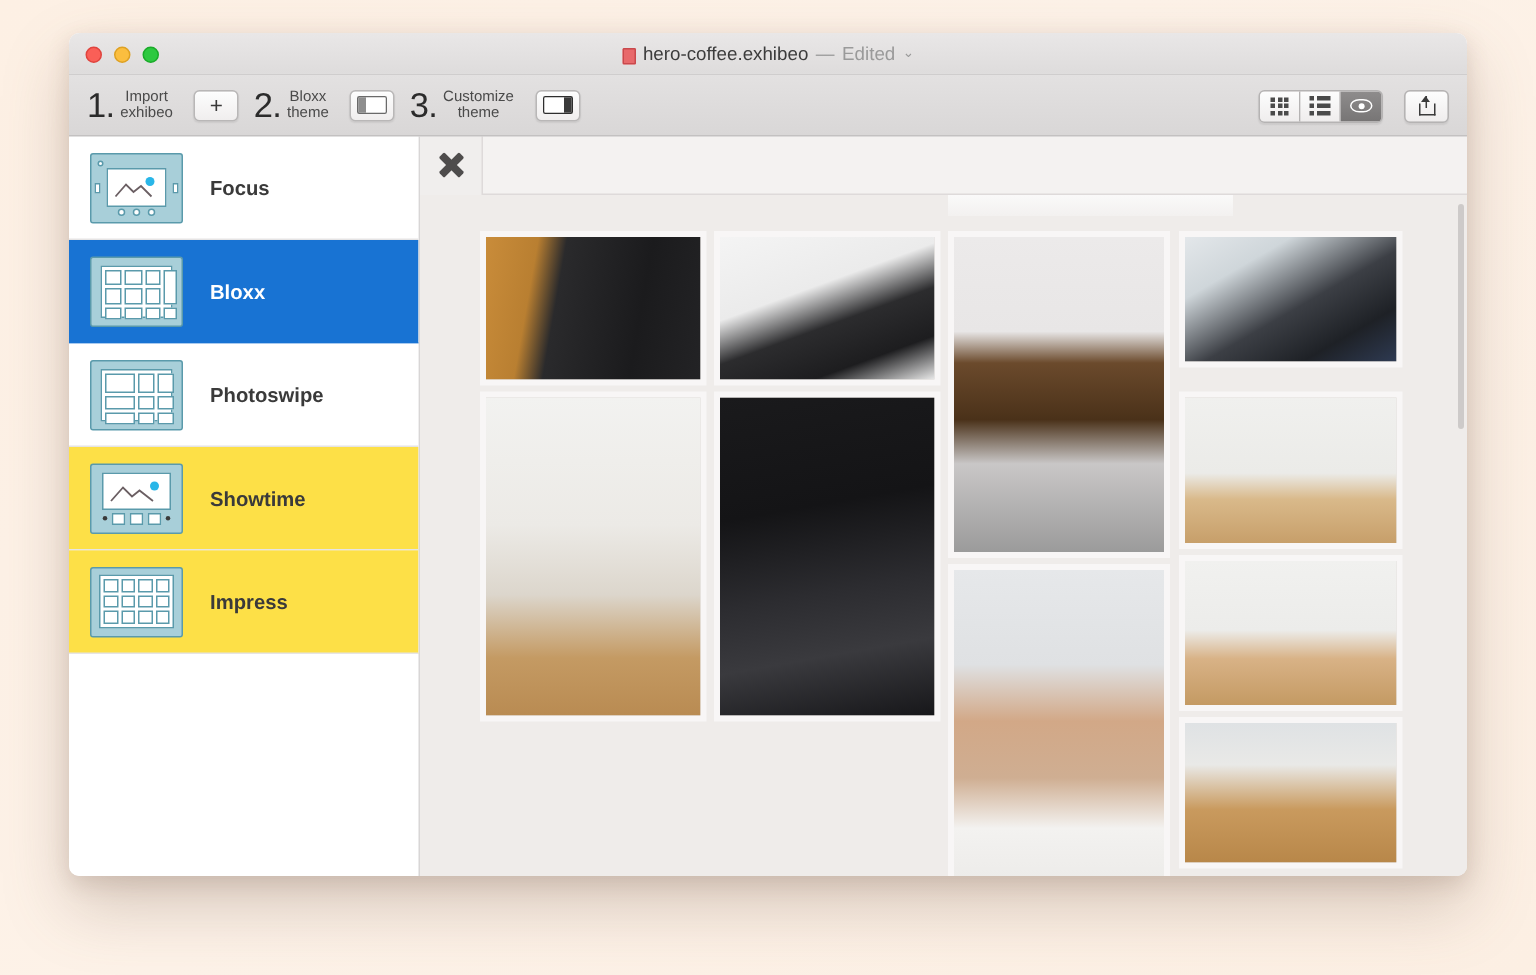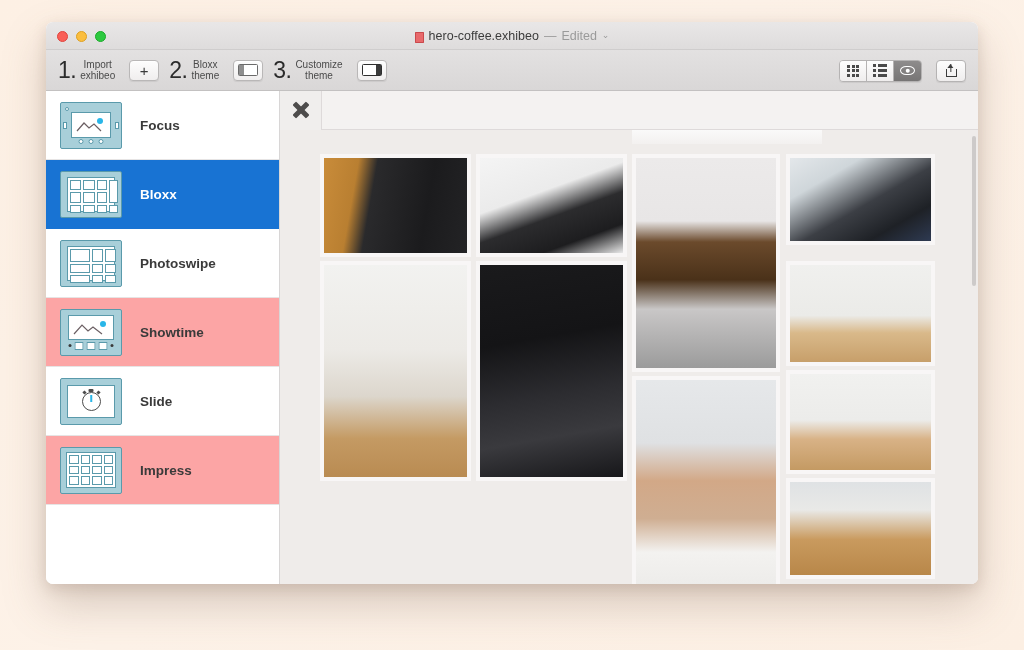--- a/index.html
+++ b/index.html
@@ -158,21 +158,21 @@
     border-right: 1px solid #d8d6d6;
     overflow: hidden;
   }
   .theme-row {
     height: 69px;
     display: flex; align-items: center;
     padding-left: 14px; gap: 18px;
     border-bottom: 1px solid #e6e4e4;
     background: #ffffff;
   }
-  .theme-row.alt { background: #fca5a5; }
+  .theme-row.alt { background: #fde047; }
   .theme-row.selected { background: #1873d3; border-bottom-color: #1873d3; }
   .theme-row.selected .theme-label { color: #ffffff; }
   .theme-label { font-size: 13.5px; color: #3a3a3a; font-weight: bold; }
 
   .thumb {
     width: 62px; height: 47px; flex: 0 0 62px;
     background: #a8cfd9; border: 1.5px solid #5a9aab;
     border-radius: 2px; position: relative;
     display: flex; align-items: center; justify-content: center;
   }
@@ -468,34 +468,20 @@
                 <u></u>
                 <i></i>
                 <i></i>
                 <i></i>
                 <u></u>
               </span>
           </span>
           <span class="theme-label">Showtime</span>
         </div>
 
-        <div class="theme-row">
-          <span class="thumb t-slide">
-            <span class="screen">
-              <span class="watch">
-                <span class="ear l"></span>
-                  <span class="ear r"></span>
-                <span class="crown"></span>
-                <span class="face"></span>
-                  <span class="hand"></span>
-              </span>
-            </span>
-          </span>
-          <span class="theme-label">Slide</span>
-        </div>
 
         <div class="theme-row alt">
           <span class="thumb t-thumb">
             <span class="screen">
                 <i></i>
                 <i></i>
                 <i></i>
                 <i></i>
                 <i></i>
                 <i></i>

